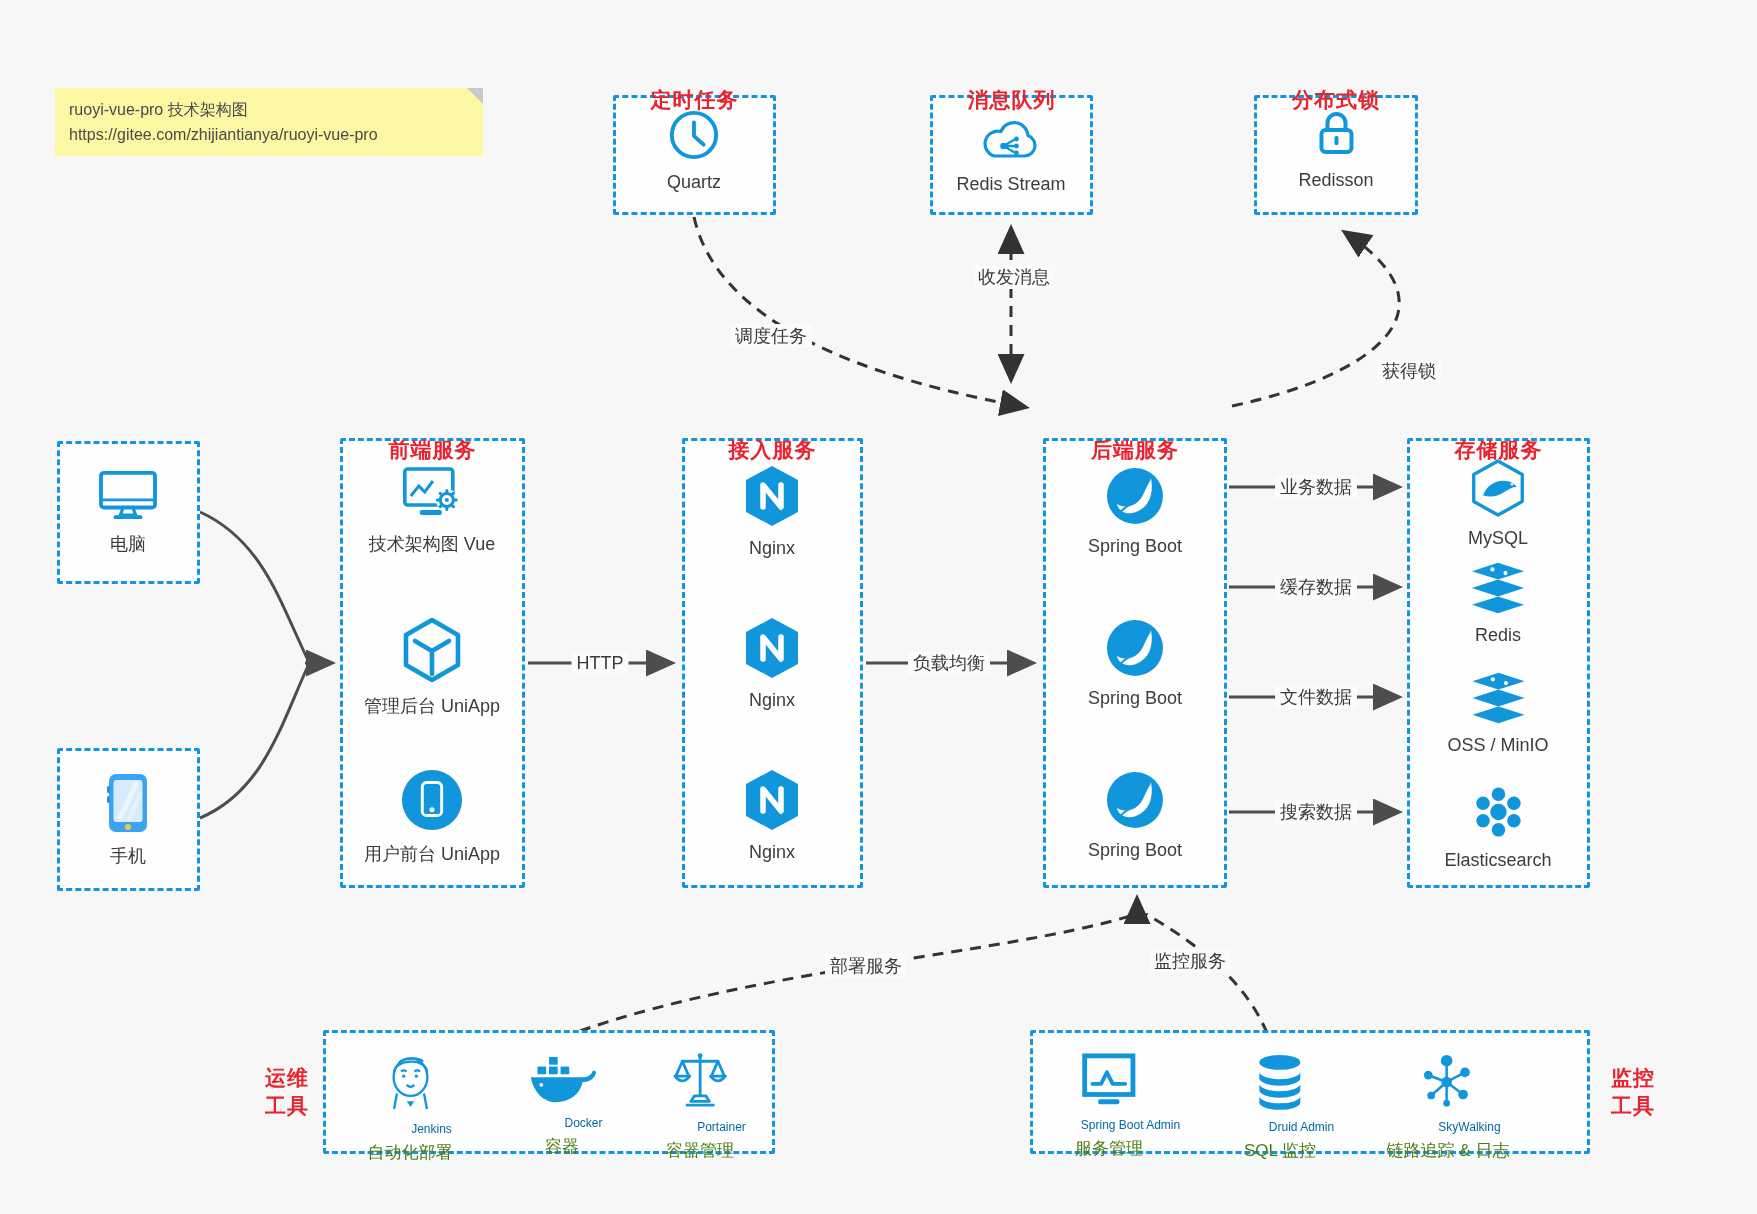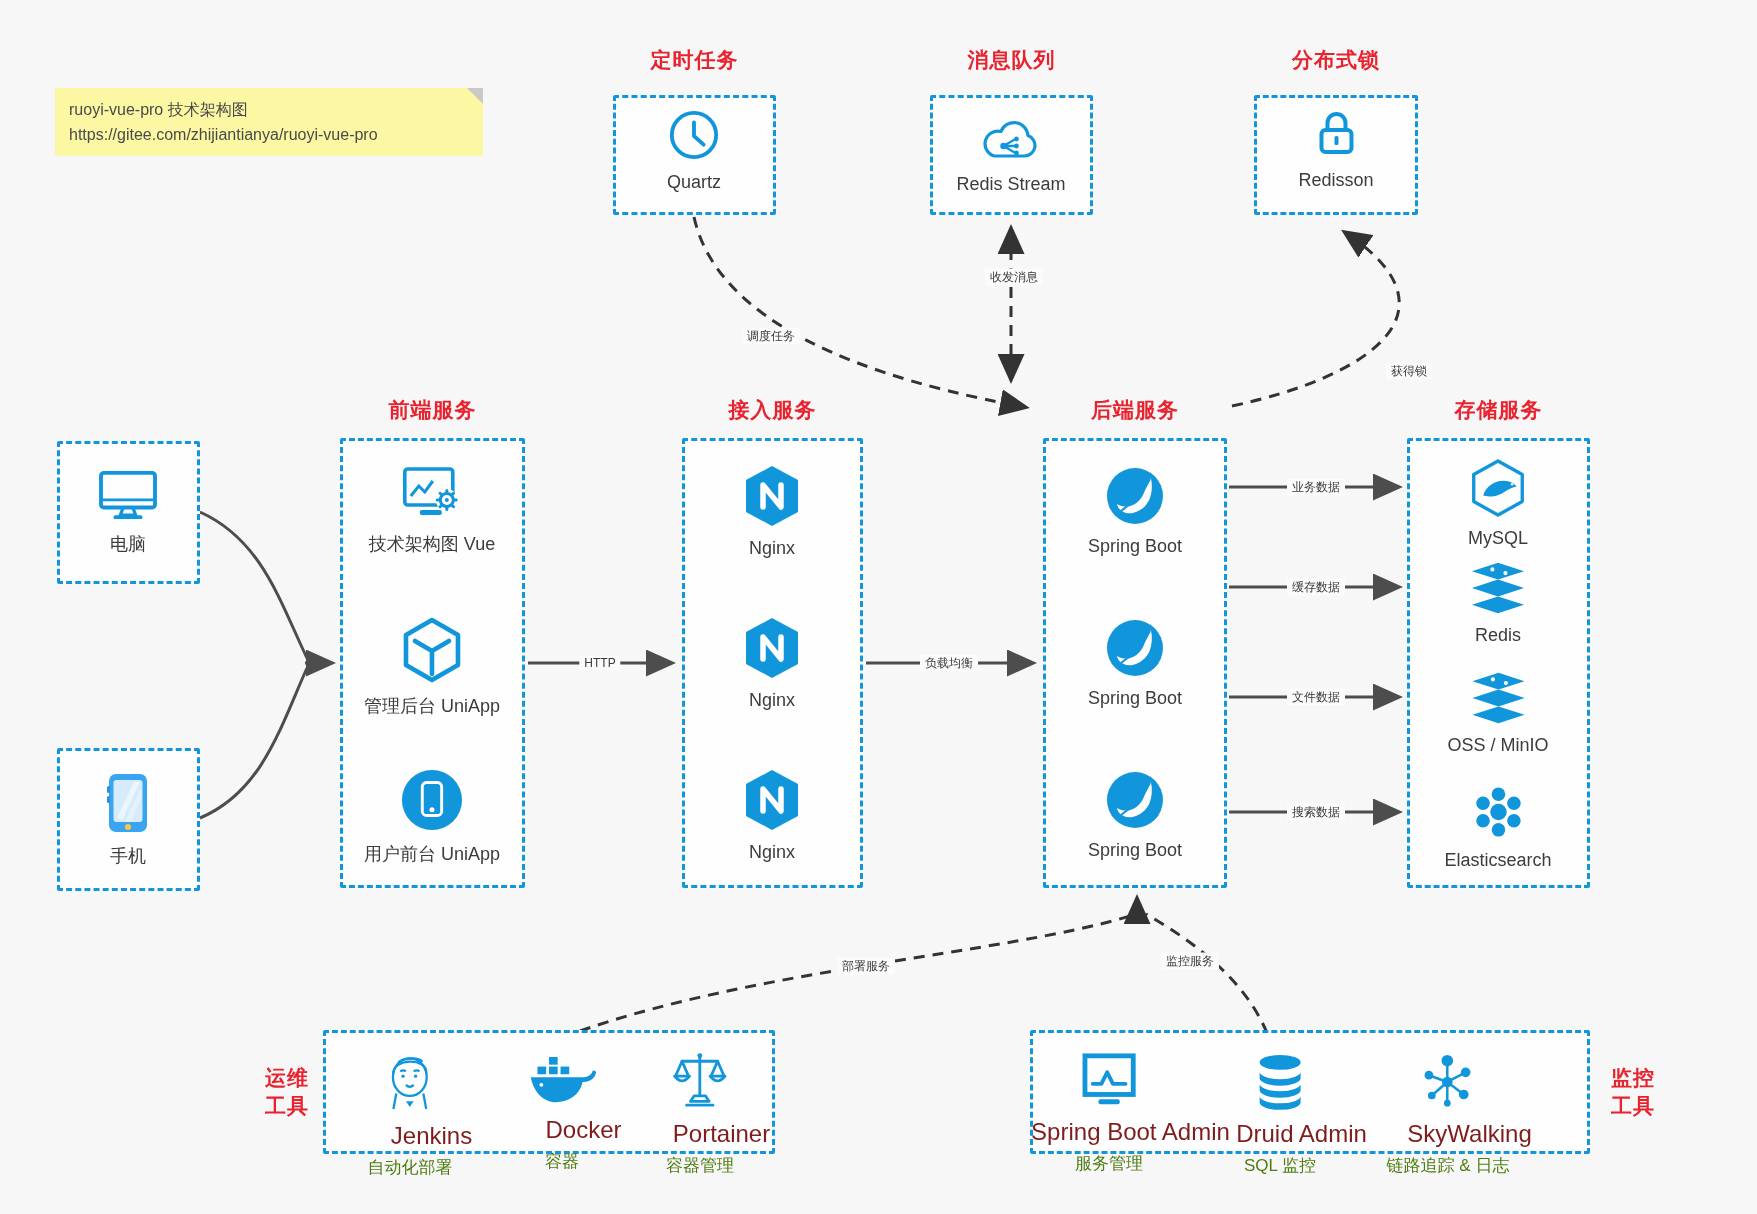--- a/index.html
+++ b/index.html
@@ -3,29 +3,29 @@
 <meta charset="utf-8">
 <style>
   html,body { margin:0; padding:0; background:#f7f7f8; }
   body { font-family:"Liberation Sans","DejaVu Sans",sans-serif; }
   .canvas { position:relative; width:1757px; height:1214px; background:#f7f7f8; overflow:hidden; }
 
   .edges { position:absolute; left:0; top:0; z-index:1; }
 
   .dbox { position:absolute; box-sizing:border-box; border:3px dashed #1296db; background:#fefefe; border-radius:2px; z-index:2; }
 
-  .gtitle { position:absolute; z-index:4; text-align:center; color:#e8232e; font-weight:bold; font-size:21px; letter-spacing:1px; white-space:nowrap; }
+  .gtitle { position:absolute; z-index:4; text-align:center; color:#e8232e; font-weight:bold; font-size:21px; letter-spacing:1px; white-space:nowrap;margin-top:40px; }
   .sidetitle { position:absolute; z-index:4; text-align:center; color:#e8232e; font-weight:bold; font-size:21px; line-height:28px; letter-spacing:1px; }
 
   .node { position:absolute; z-index:3; transform:translateX(-50%); display:flex; flex-direction:column; align-items:center; gap:10px; }
   .nlabel { font-size:18px; color:#3c3c3c; white-space:nowrap; }
-  .nname  { font-size:24px; color:#7f1d1d; white-space:nowrap; line-height:1.2;margin-left:43px; }
+  .nname  { font-size:12px; color:#0369a1; white-space:nowrap; line-height:1.2;margin-left:43px; }
   .ndesc  { font-size:17px; color:#4d7c0f; white-space:nowrap; line-height:1.15; margin-top:-3px; }
 
-  .elabel { position:absolute; z-index:4; transform:translate(-50%,-50%); font-size:12px; color:#3a3a3a; background:#fbfbfb; padding:0 5px; white-space:nowrap; }
+  .elabel { position:absolute; z-index:4; transform:translate(-50%,-50%); font-size:18px; color:#3a3a3a; background:#fbfbfb; padding:0 5px; white-space:nowrap; }
 
   .note { position:absolute; left:55px; top:88px; width:400px; z-index:2; background:#fbf7a3; padding:10px 14px 8px 14px; font-size:16px; color:#4a4a4a; line-height:1.55; }
   .note::after { content:""; position:absolute; top:0; right:0; width:0; height:0; border-top:16px solid #c9c9c9; border-left:16px solid transparent; }
   .note div { white-space:nowrap; }
 </style>
 </head>
 <body>
 
 <div class="canvas">
 

